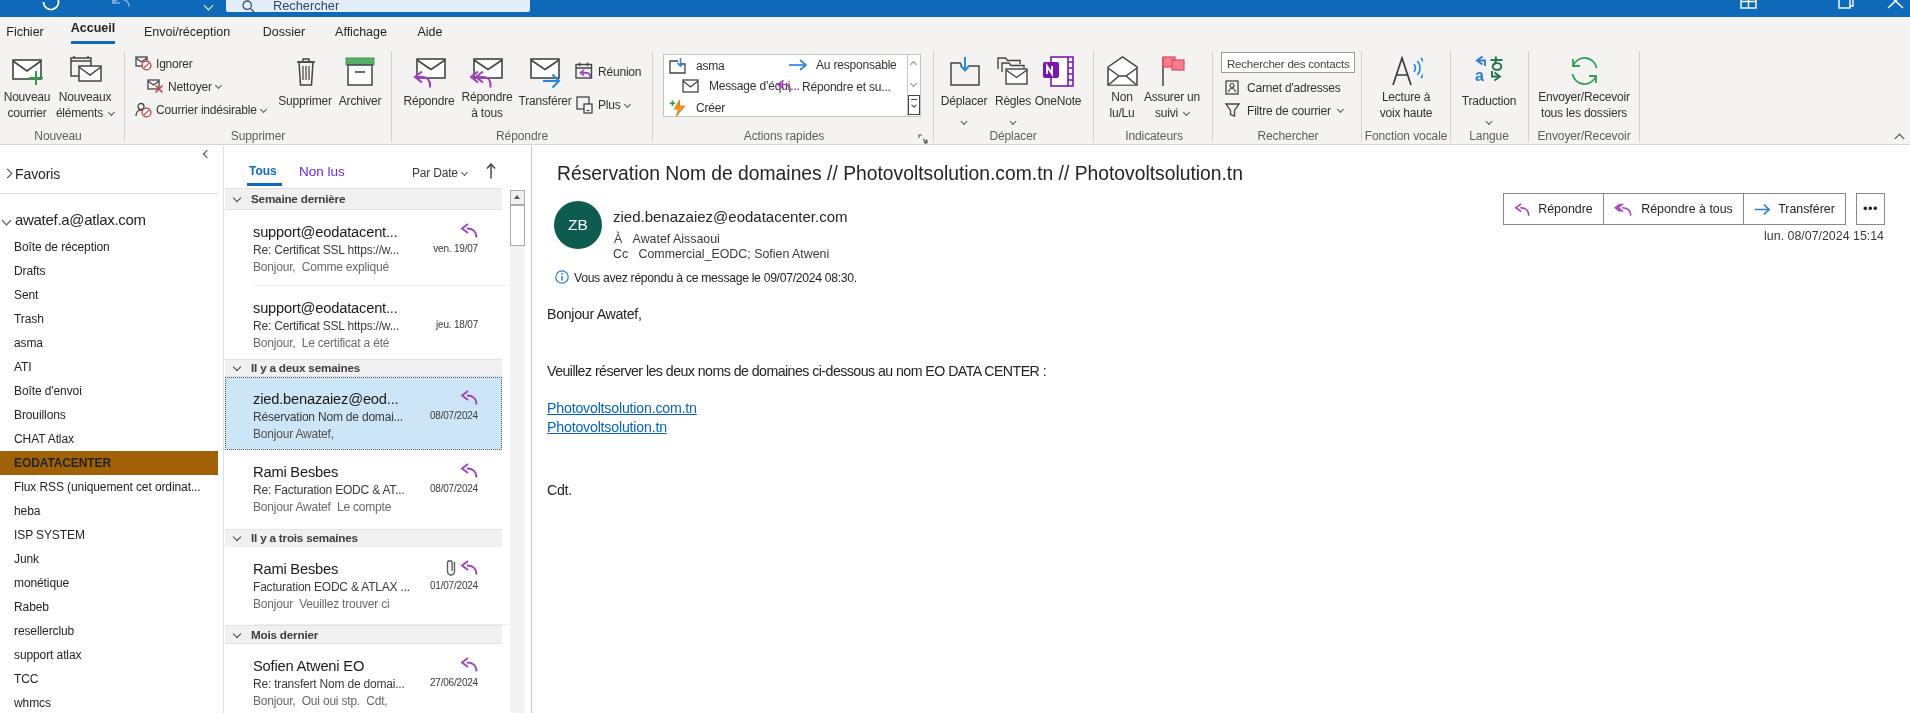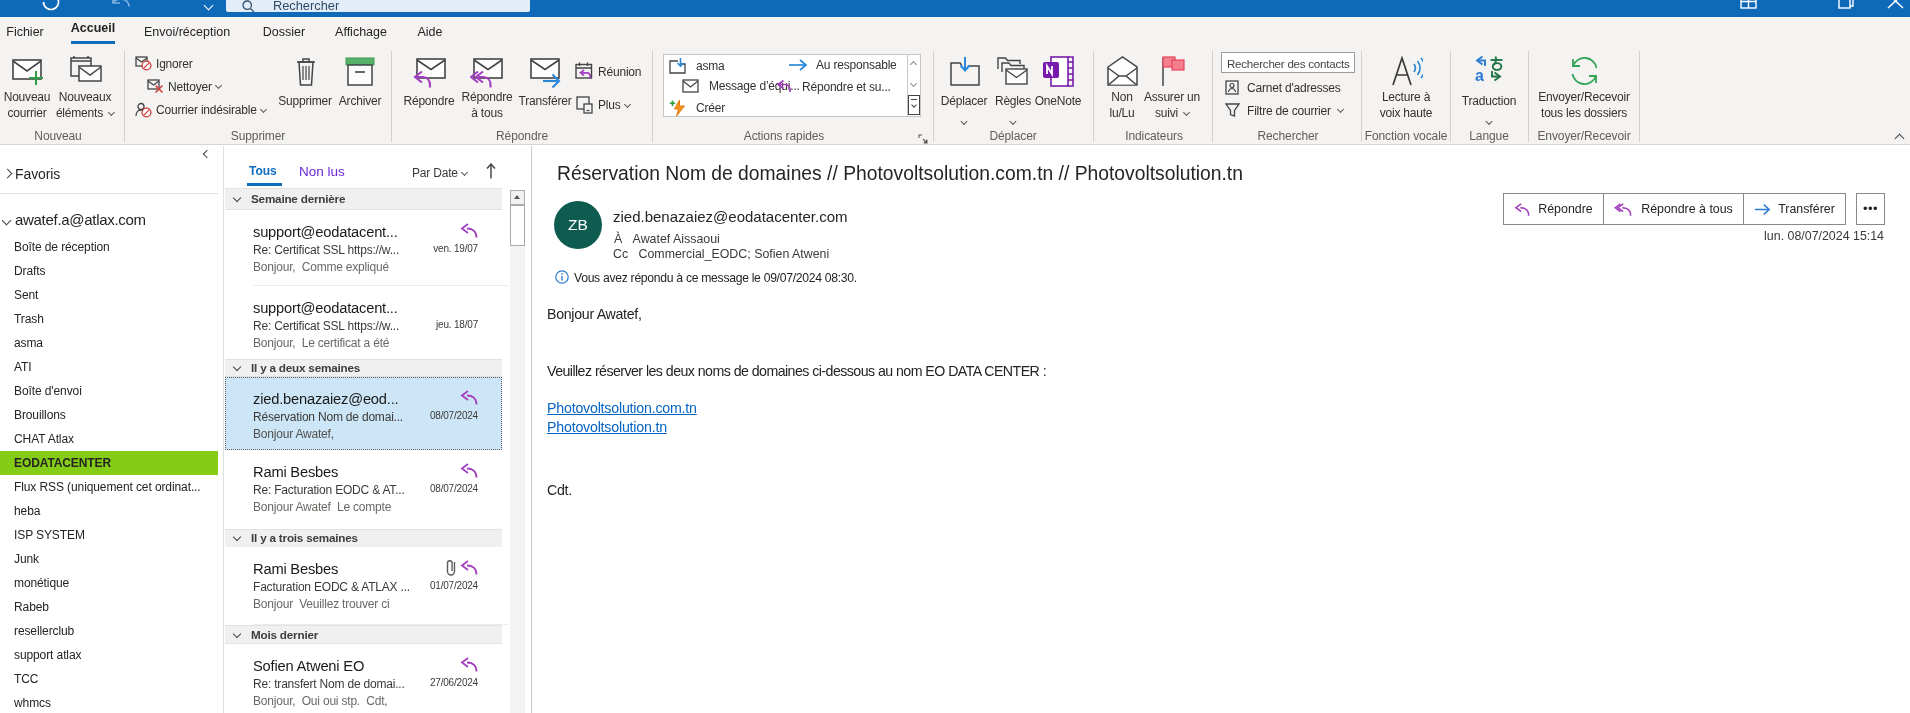--- a/index.html
+++ b/index.html
@@ -366,21 +366,21 @@
   <div class="ab" style="left:15px;top:65px;font-size:15px;letter-spacing:-0.3px;color:#252423;">awatef.a@atlax.com</div>
   <div class="folder-item" style="top:89px;">Boîte de réception</div>
   <div class="folder-item" style="top:113px;">Drafts</div>
   <div class="folder-item" style="top:137px;">Sent</div>
   <div class="folder-item" style="top:161px;">Trash</div>
   <div class="folder-item" style="top:185px;">asma</div>
   <div class="folder-item" style="top:209px;">ATI</div>
   <div class="folder-item" style="top:233px;">Boîte d'envoi</div>
   <div class="folder-item" style="top:257px;">Brouillons</div>
   <div class="folder-item" style="top:281px;">CHAT Atlax</div>
-  <div class="folder-item" style="top:305px;background:#84cc16;font-weight:700;">EODATACENTER</div>
+  <div class="folder-item" style="top:305px;background:#a16207;font-weight:700;">EODATACENTER</div>
   <div class="folder-item" style="top:329px;">Flux RSS (uniquement cet ordinat...</div>
   <div class="folder-item" style="top:353px;">heba</div>
   <div class="folder-item" style="top:377px;">ISP SYSTEM</div>
   <div class="folder-item" style="top:401px;">Junk</div>
   <div class="folder-item" style="top:425px;">monétique</div>
   <div class="folder-item" style="top:449px;">Rabeb</div>
   <div class="folder-item" style="top:473px;">resellerclub</div>
   <div class="folder-item" style="top:497px;">support atlax</div>
   <div class="folder-item" style="top:521px;">TCC</div>
   <div class="folder-item" style="top:545px;">whmcs</div>

